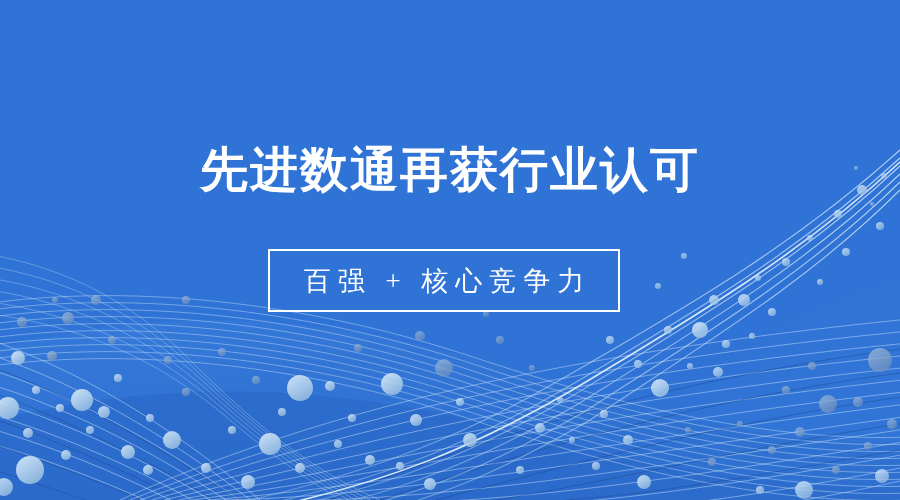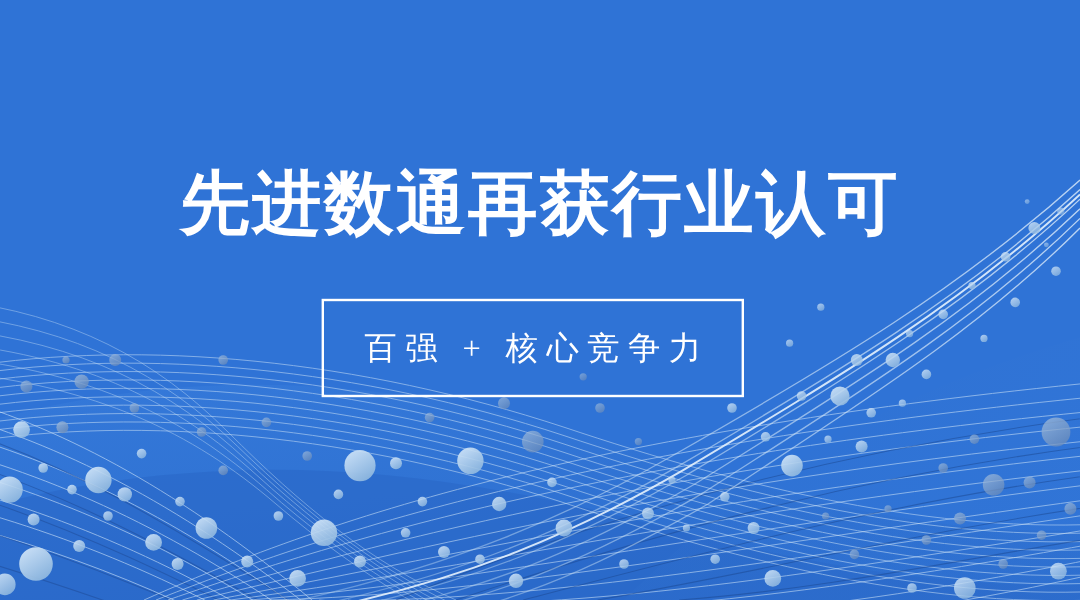--- a/index.html
+++ b/index.html
@@ -33,33 +33,33 @@
     align-items: center;
   }
   #main-title {
     margin: 0;
     position: absolute;
     top: 133px;
     left: 0;
     right: 0;
     text-align: center;
     color: #ffffff;
-    font-size: 58px;
+    font-size: 48px;
     line-height: 74px;
     font-weight: 700;
     letter-spacing: 2px;
     font-family: "Liberation Serif", "DejaVu Serif", serif;
     white-space: nowrap;
   }
   #subtitle-box {
     position: absolute;
     left: 268px;
     top: 249px;
     width: 352px;
-    height: 82px;
+    height: 63px;
     box-sizing: border-box;
     border: 2px solid #ffffff;
     display: flex;
     align-items: center;
     justify-content: center;
   }
   #subtitle-text {
     color: #ffffff;
     font-size: 27px;
     line-height: 30px;

